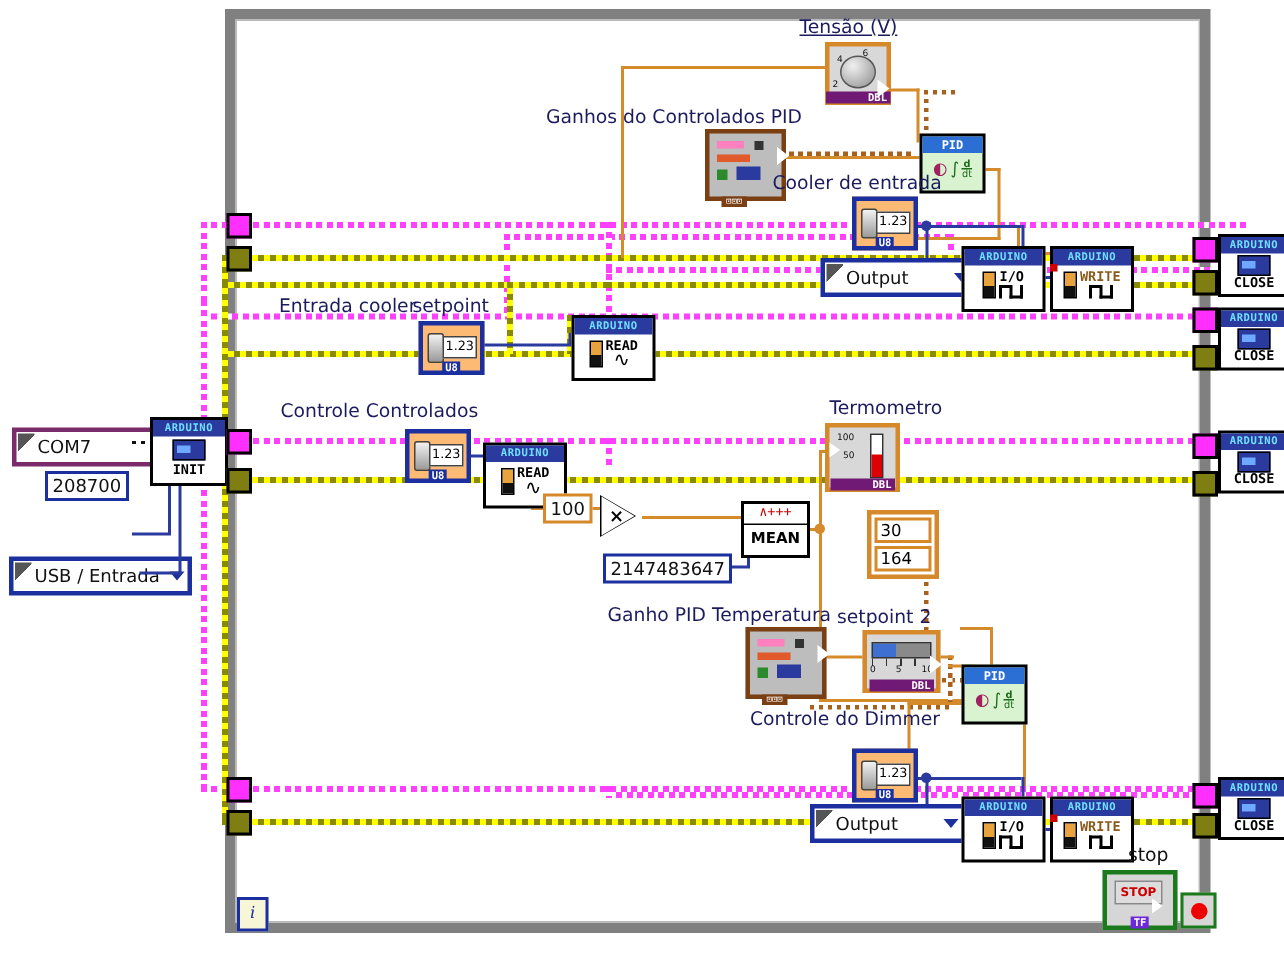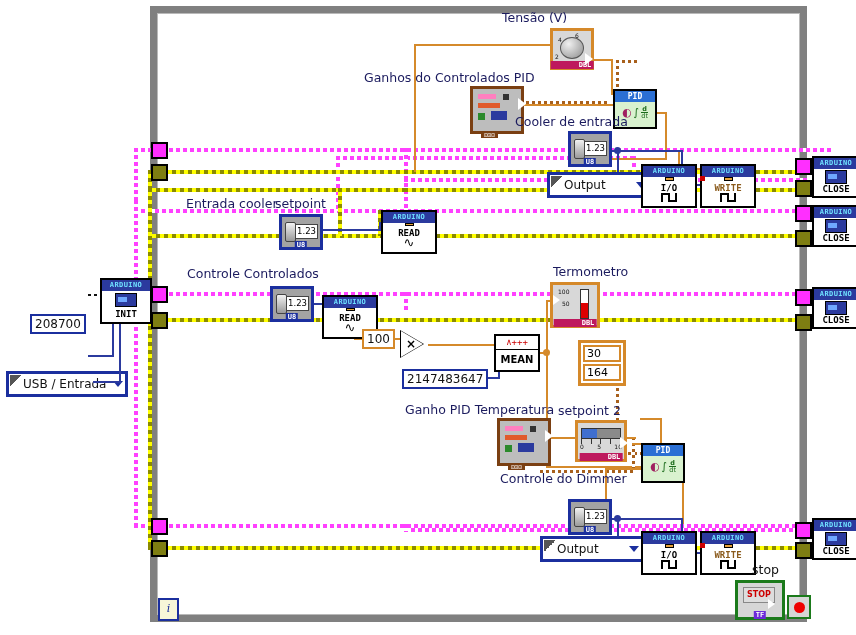--- a/index.html
+++ b/index.html
@@ -38,21 +38,21 @@
   
   .lbl{position:absolute;color:#1b1b5e;font-size:12.5px;white-space:nowrap;
        font-family:"DejaVu Sans",sans-serif;}
 
   
   .ard{position:absolute;background:#fff;border:2px solid #000;width:52px;height:40px;}
   .ard .hdr{height:11px;background:#2b3a9e;color:#6fe0ff;font-size:7px;
             letter-spacing:.4px;text-align:center;line-height:11px;font-weight:bold;
             font-family:"DejaVu Sans Mono",monospace;}
   .ard .bdy{height:25px;position:relative;display:flex;align-items:center;
-            justify-content:center;gap:2px;flex-direction:column;}
+            justify-content:center;gap:2px;}
   .ard .txt{font-size:9px;font-weight:bold;color:#000;font-family:"DejaVu Sans Mono",monospace;}
   .chip{width:20px;height:12px;background:#2b3a9e;border:1px solid #000;position:relative;}
   .chip:after{content:"";position:absolute;left:2px;top:3px;width:9px;height:5px;background:#6fa8ff;}
   .pin{width:7px;height:16px;background:linear-gradient(to bottom,#e8a33d 0 9px,#111 9px 16px);
        border:1px solid #000;}
   .wav{font-size:13px;line-height:10px;color:#000;font-family:"DejaVu Sans",sans-serif;}
   .sq{width:16px;height:9px;
       background:
         linear-gradient(#000,#000) 0 0/2px 9px no-repeat,
         linear-gradient(#000,#000) 0 0/8px 2px no-repeat,
@@ -66,21 +66,21 @@
            text-align:center;line-height:11px;font-family:"DejaVu Sans Mono",monospace;}
   .pid .bd{height:21px;display:flex;align-items:center;justify-content:center;gap:2px;
            font-size:11px;color:#111;}
   .pid .frac{display:inline-block;text-align:center;font-size:6.5px;line-height:6px;color:#1b6b1b;}
   .pid .frac b{display:block;border-bottom:1px solid #1b6b1b;}
 
   .typetag{position:absolute;bottom:-2px;left:50%;transform:translateX(-50%);
            font-size:7px;font-weight:bold;font-family:"DejaVu Sans Mono",monospace;
            padding:0 2px;line-height:8px;}
   .tag-blue{background:#1b2f9e;color:#fff;}
-  .tag-orange{background:#be185d;color:#fff;padding-left:28px;}
+  .tag-orange{background:#701a75;color:#fff;padding-left:28px;}
   .tag-green{background:#6d28d9;color:#fff;}
 
   
   .konst{position:absolute;background:#fff;font-size:12px;line-height:14px;
          padding:1px 3px;white-space:nowrap;font-family:"DejaVu Sans",sans-serif;}
   .k-orange{border:2px solid #d5892a;color:#111;}
   .k-blue{border:2px solid #1b2f9e;color:#111;}
 
   
   .ring{position:absolute;border:3px solid #1b2f9e;background:#fff;height:20px;
@@ -148,21 +148,21 @@
   
   .slide{position:absolute;width:46px;height:36px;border:3px solid #d5892a;background:#d8d8d8;}
   .slide .trk{position:absolute;left:3px;top:5px;width:38px;height:9px;
               background:linear-gradient(to right,#3f6fd0 0 40%,#8a8a8a 40% 100%);border:1px solid #333;}
   .slide .tick{position:absolute;top:16px;left:3px;width:38px;height:5px;
                background:repeating-linear-gradient(to right,#333 0 1px,transparent 1px 9.5px);}
   .slide .nums{position:absolute;top:20px;left:2px;width:42px;display:flex;
                justify-content:space-between;font-size:6px;color:#111;}
 
   
-  .numctl{position:absolute;border:3px solid #1b2f9e;background:#a3a3a3;width:38px;height:30px;}
+  .numctl{position:absolute;border:3px solid #1b2f9e;background:#fdba74;width:38px;height:30px;}
   .numctl .thumb{position:absolute;left:3px;top:5px;width:9px;height:18px;
                  background:linear-gradient(to bottom,#f2f2f2,#9a9a9a);border:1px solid #444;border-radius:2px;}
   .numctl .val{position:absolute;left:13px;top:7px;width:21px;height:13px;background:#fff;
                border:1px solid #444;font-size:8.5px;line-height:13px;text-align:center;
                font-family:"DejaVu Sans",sans-serif;}
 </style>
 </head>
 <body>
 
 <div id="canvas">
@@ -256,20 +256,25 @@
   <div class="w w-orange w-h" style="left:605px;top:468px;width:78px;"></div>
 
   <div class="w w-blue w-h" style="left:603px;top:518px;width:78px;"></div>
   <div class="w w-blue w-v" style="left:617px;top:518px;height:36px;"></div>
   <div class="w w-blue w-h" style="left:617px;top:552px;width:83px;"></div>
   <div class="w w-blue w-h" style="left:613px;top:548px;width:30px;"></div>
   <div class="w w-blue w-v" style="left:681px;top:518px;height:30px;"></div>
 
   <div class="w w-blk-dash-h" style="left:770px;top:604px;width:18px;"></div>
 
+  <div class="ring purple" style="left:8px;top:285px;width:78px;">
+    <span class="lt"></span>
+    <span>COM7</span>
+    <span class="arr"></span>
+  </div>
 
   <div class="konst k-blue" style="left:30px;top:314px;"><span>208700</span></div>
 
 
   <div class="ring" style="left:6px;top:371px;width:86px;">
     <span class="lt"></span>
     <span>USB / Entrada</span>
     <span class="arr"></span>
   </div>
 
@@ -282,21 +287,21 @@
   <div class="w w-blue w-v" style="left:119px;top:303px;height:79px;"></div>
 
   <div class="ard" style="left:100px;top:278px;width:48px;height:42px;">
     <div class="hdr">ARDUINO</div>
     <div class="bdy" style="height:18px;">
       <span class="chip"></span>
     </div>
     <div class="txt" style="text-align:center;">INIT</div>
   </div>
 
-  <div class="lbl" style="left:502px;top:10px;">Tensão (V)</div>
+  <div class="lbl" style="left:533px;top:10px;text-decoration:underline;">Tensão (V)</div>
   <div class="knob" style="left:550px;top:28px;">
     <div class="dial"></div>
     <span class="m" style="left:2px;top:22px;">2</span>
     <span class="m" style="left:5px;top:5px;">4</span>
     <span class="m" style="left:22px;top:1px;">6</span>
     <span class="typetag tag-orange">DBL</span>
   </div>
   <div class="abs" style="left:585px;top:53px;width:0;height:0;border-top:6px solid transparent;border-bottom:6px solid transparent;border-left:8px solid #fff;"></div>
 
 

